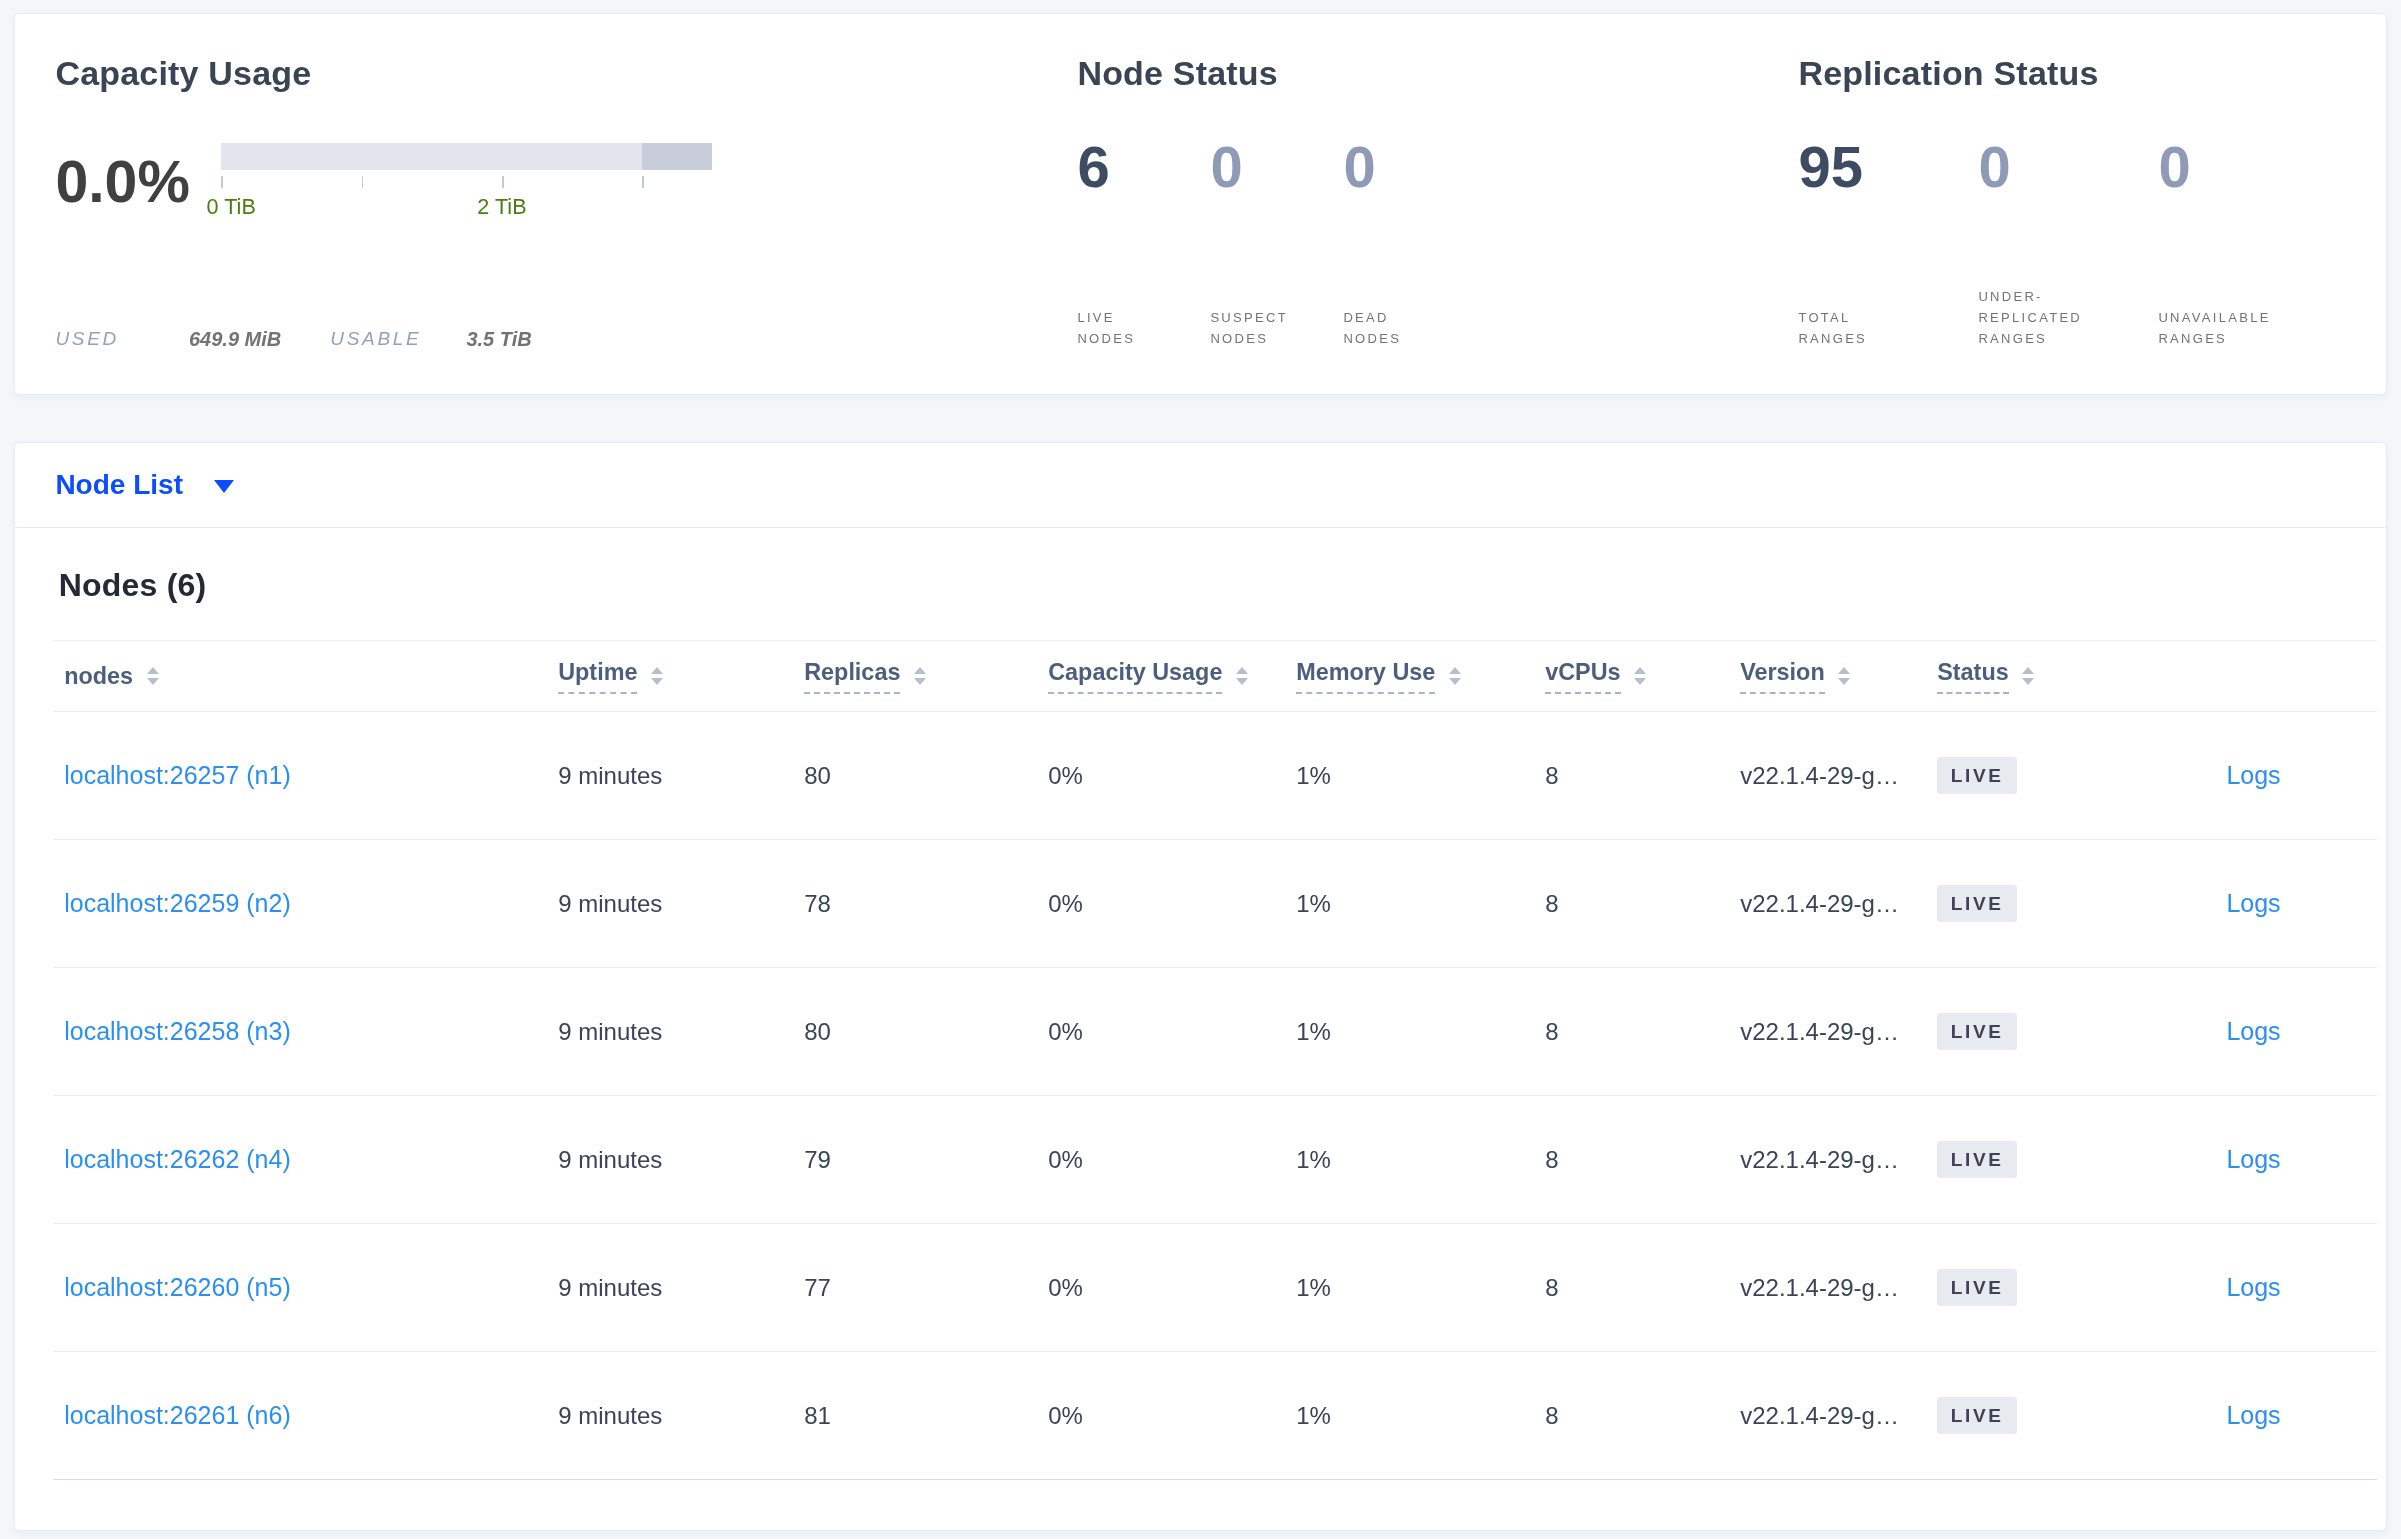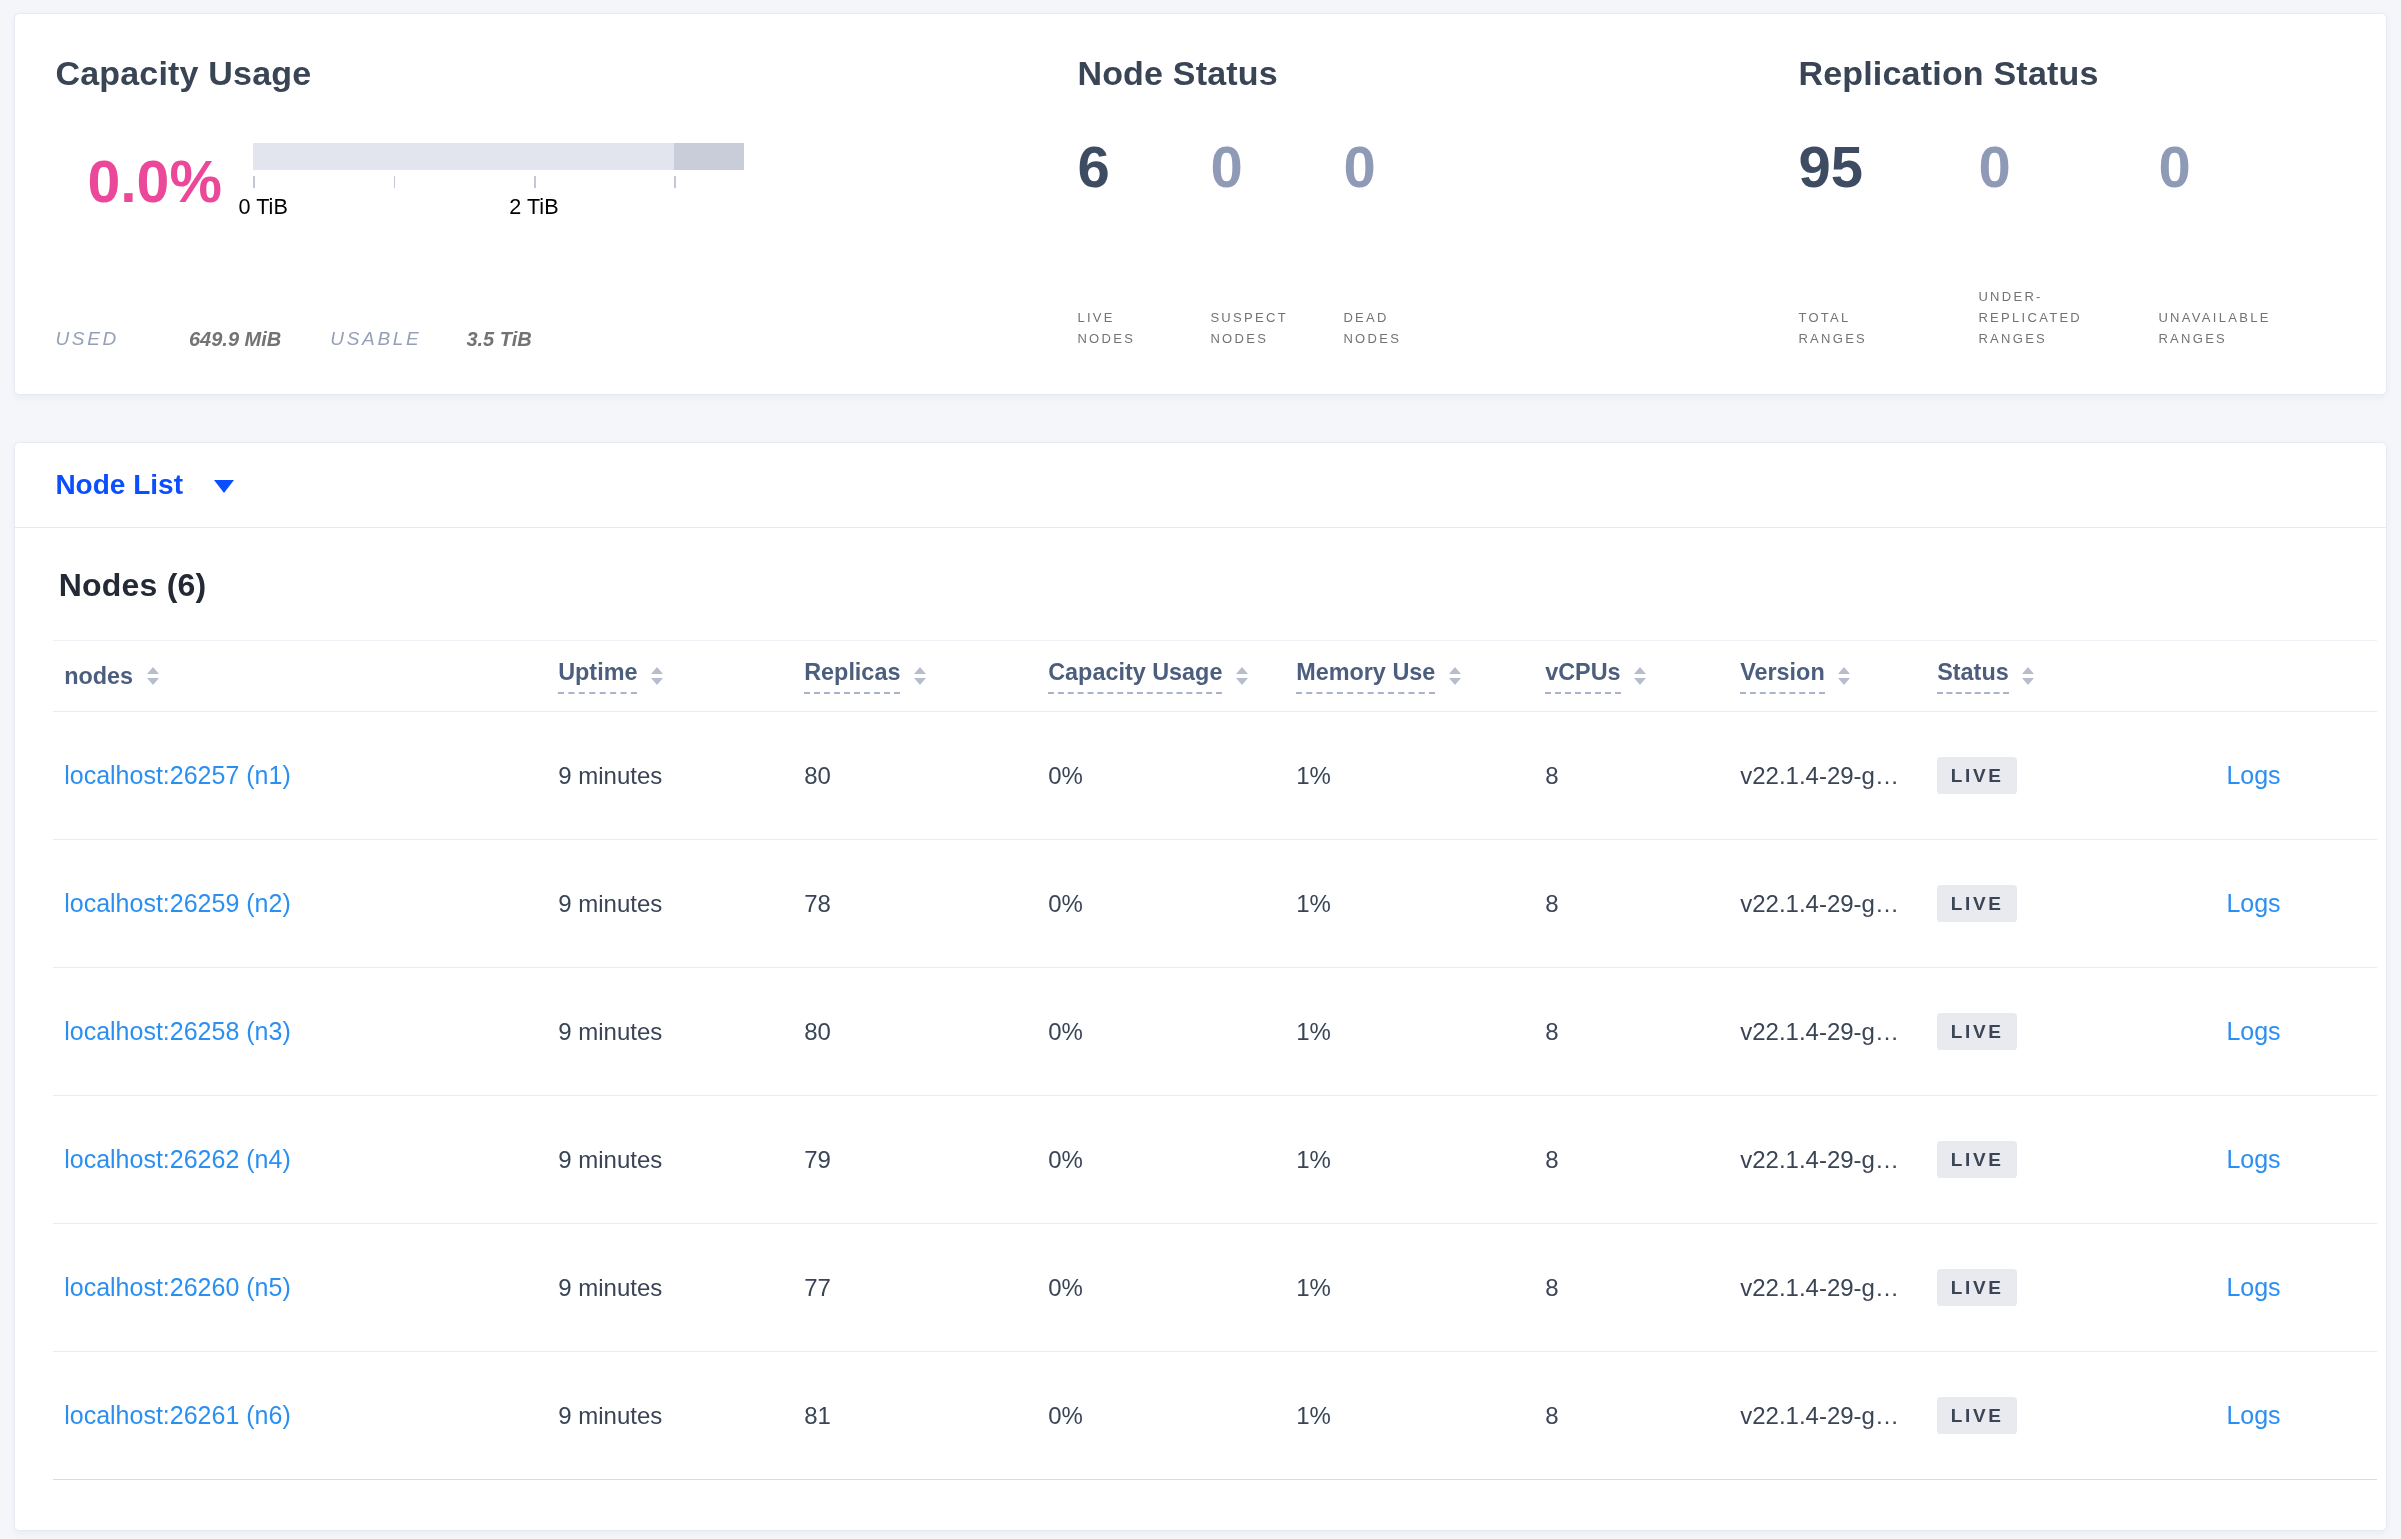--- a/index.html
+++ b/index.html
@@ -25,29 +25,29 @@
     display:flex;
     padding:40px 43px 43px 40px;
   }
   .sum-col { display:flex; flex-direction:column; height:100%; }
   .sum-title { font-size:34px; font-weight:700; color:#394455; letter-spacing:0.2px; }
   .col-capacity { width:983px; }
   .col-nodes { width:721px; margin-left:39px; }
   .col-repl { flex:1; }
 
   .gauge-row { margin-top:50px; display:flex; align-items:center; }
-  .big-pct { font-size:59px; font-weight:700; color:#ec4899; width:137px;margin-left:32px; }
+  .big-pct { font-size:59px; font-weight:700; color:#404040; width:137px; }
   .bar-wrap { margin-left:29px; width:491px; position:relative; }
   .bar { width:100%; height:27px; background:#e3e5ee; position:relative; overflow:hidden; }
   .bar-dark { position:absolute; right:0; top:0; height:100%; width:14.3%; background:#c9cdd9; }
   .ticks { position:relative; height:14.4px; margin-top:6.3px; }
   .tick { position:absolute; top:0; width:1.8px; height:11.7px; background:#c3c8d6; }
   .tick.t0 { left:0; } .tick.t1 { left:28.57%; } .tick.t2 { left:57.14%; } .tick.t3 { left:85.7%; }
   .tick-labels { position:relative; height:27px; margin-top:3.6px; }
-  .tick-label { position:absolute; font-size:21.6px; color:#000000; transform:translateX(-50%); white-space:nowrap; }
+  .tick-label { position:absolute; font-size:21.6px; color:#4d7c0f; transform:translateX(-50%); white-space:nowrap; }
   .tick-label.p0 { left:2%; } .tick-label.p2 { left:57.14%; }
 
   .detail-row { margin-top:auto; display:flex; align-items:center;font-style:italic; }
   .micro-label { font-size:19px; letter-spacing:2.7px; color:#95a0b8; font-weight:500; }
   .detail-val { font-size:20px; font-weight:700; color:#737373; }
   .dv-used { margin-left:70px; }
   .lbl-usable { margin-left:49px; }
   .dv-usable { margin-left:45px; }
 
   .stats { display:flex; margin-top:45px; flex:1; }

